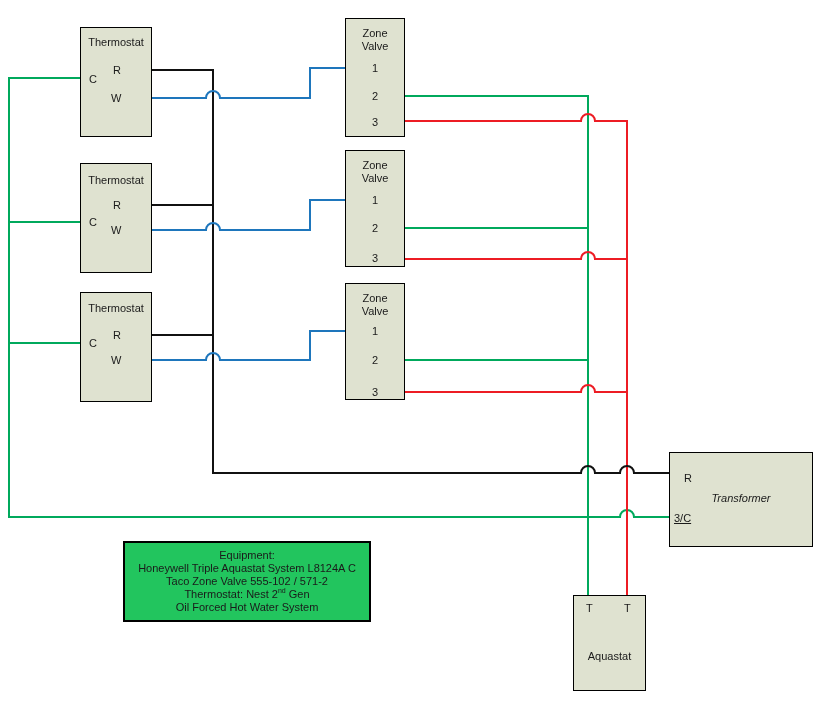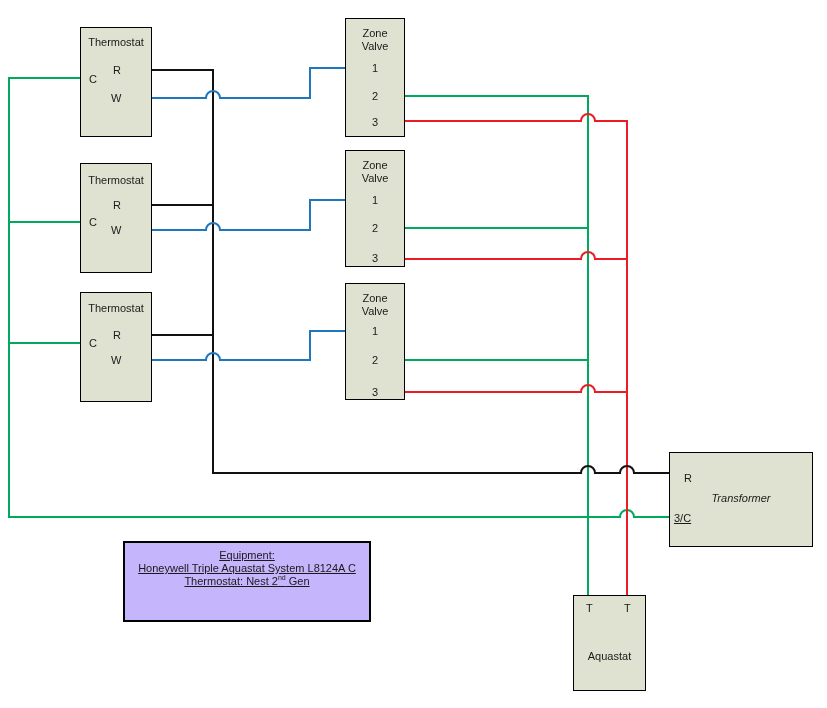--- a/index.html
+++ b/index.html
@@ -19,24 +19,23 @@
   .thermostat{left:80px;width:72px;height:110px;}
   
   .zonevalve{left:345px;width:60px;}
   
   #transformer{left:669px;top:452px;width:144px;height:95px;}
   
   #aquastat{left:573px;top:595px;width:73px;height:96px;}
   
   #equipment-note{
     position:absolute;left:123px;top:541px;width:248px;height:81px;
-    background:#c4b5fd;border:2px solid #000;box-sizing:border-box;
+    background:#22c55e;border:2px solid #000;box-sizing:border-box;
     font-size:11px;line-height:13px;text-align:center;color:#1a1a1a;
     padding-top:6px;
-    text-decoration:underline;
   }
   #equipment-note sup{font-size:7px;line-height:0;}
 </style>
 </head>
 <body>
 
 <div id="canvas">
 
   <svg id="wiring-layer" viewBox="0 0 827 708" xmlns="http://www.w3.org/2000/svg">
       <path d="M80 78 H9 V517 H620 a7 7 0 0 1 14 0 H669" fill="none" stroke="#00a95c" stroke-width="2"></path>
@@ -115,16 +114,18 @@
 
   <div class="box" id="aquastat" style="background: rgb(223, 226, 208); border-color: rgb(0, 0, 0);">
     <div class="term" style="left:12px;top:7px;">T</div>
     <div class="term" style="left:50px;top:7px;">T</div>
     <div class="box-title" style="top:54px;">Aquastat</div>
   </div>
 
   <div id="equipment-note">
     <div>Equipment:</div>
     <div>Honeywell Triple Aquastat System L8124A C</div>
+    <div>Taco Zone Valve 555-102 / 571-2</div>
     <div><span>Thermostat: Nest 2</span><sup>nd</sup><span> Gen</span></div>
+    <div>Oil Forced Hot Water System</div>
   </div>
 
 </div>
 
 </body></html>

